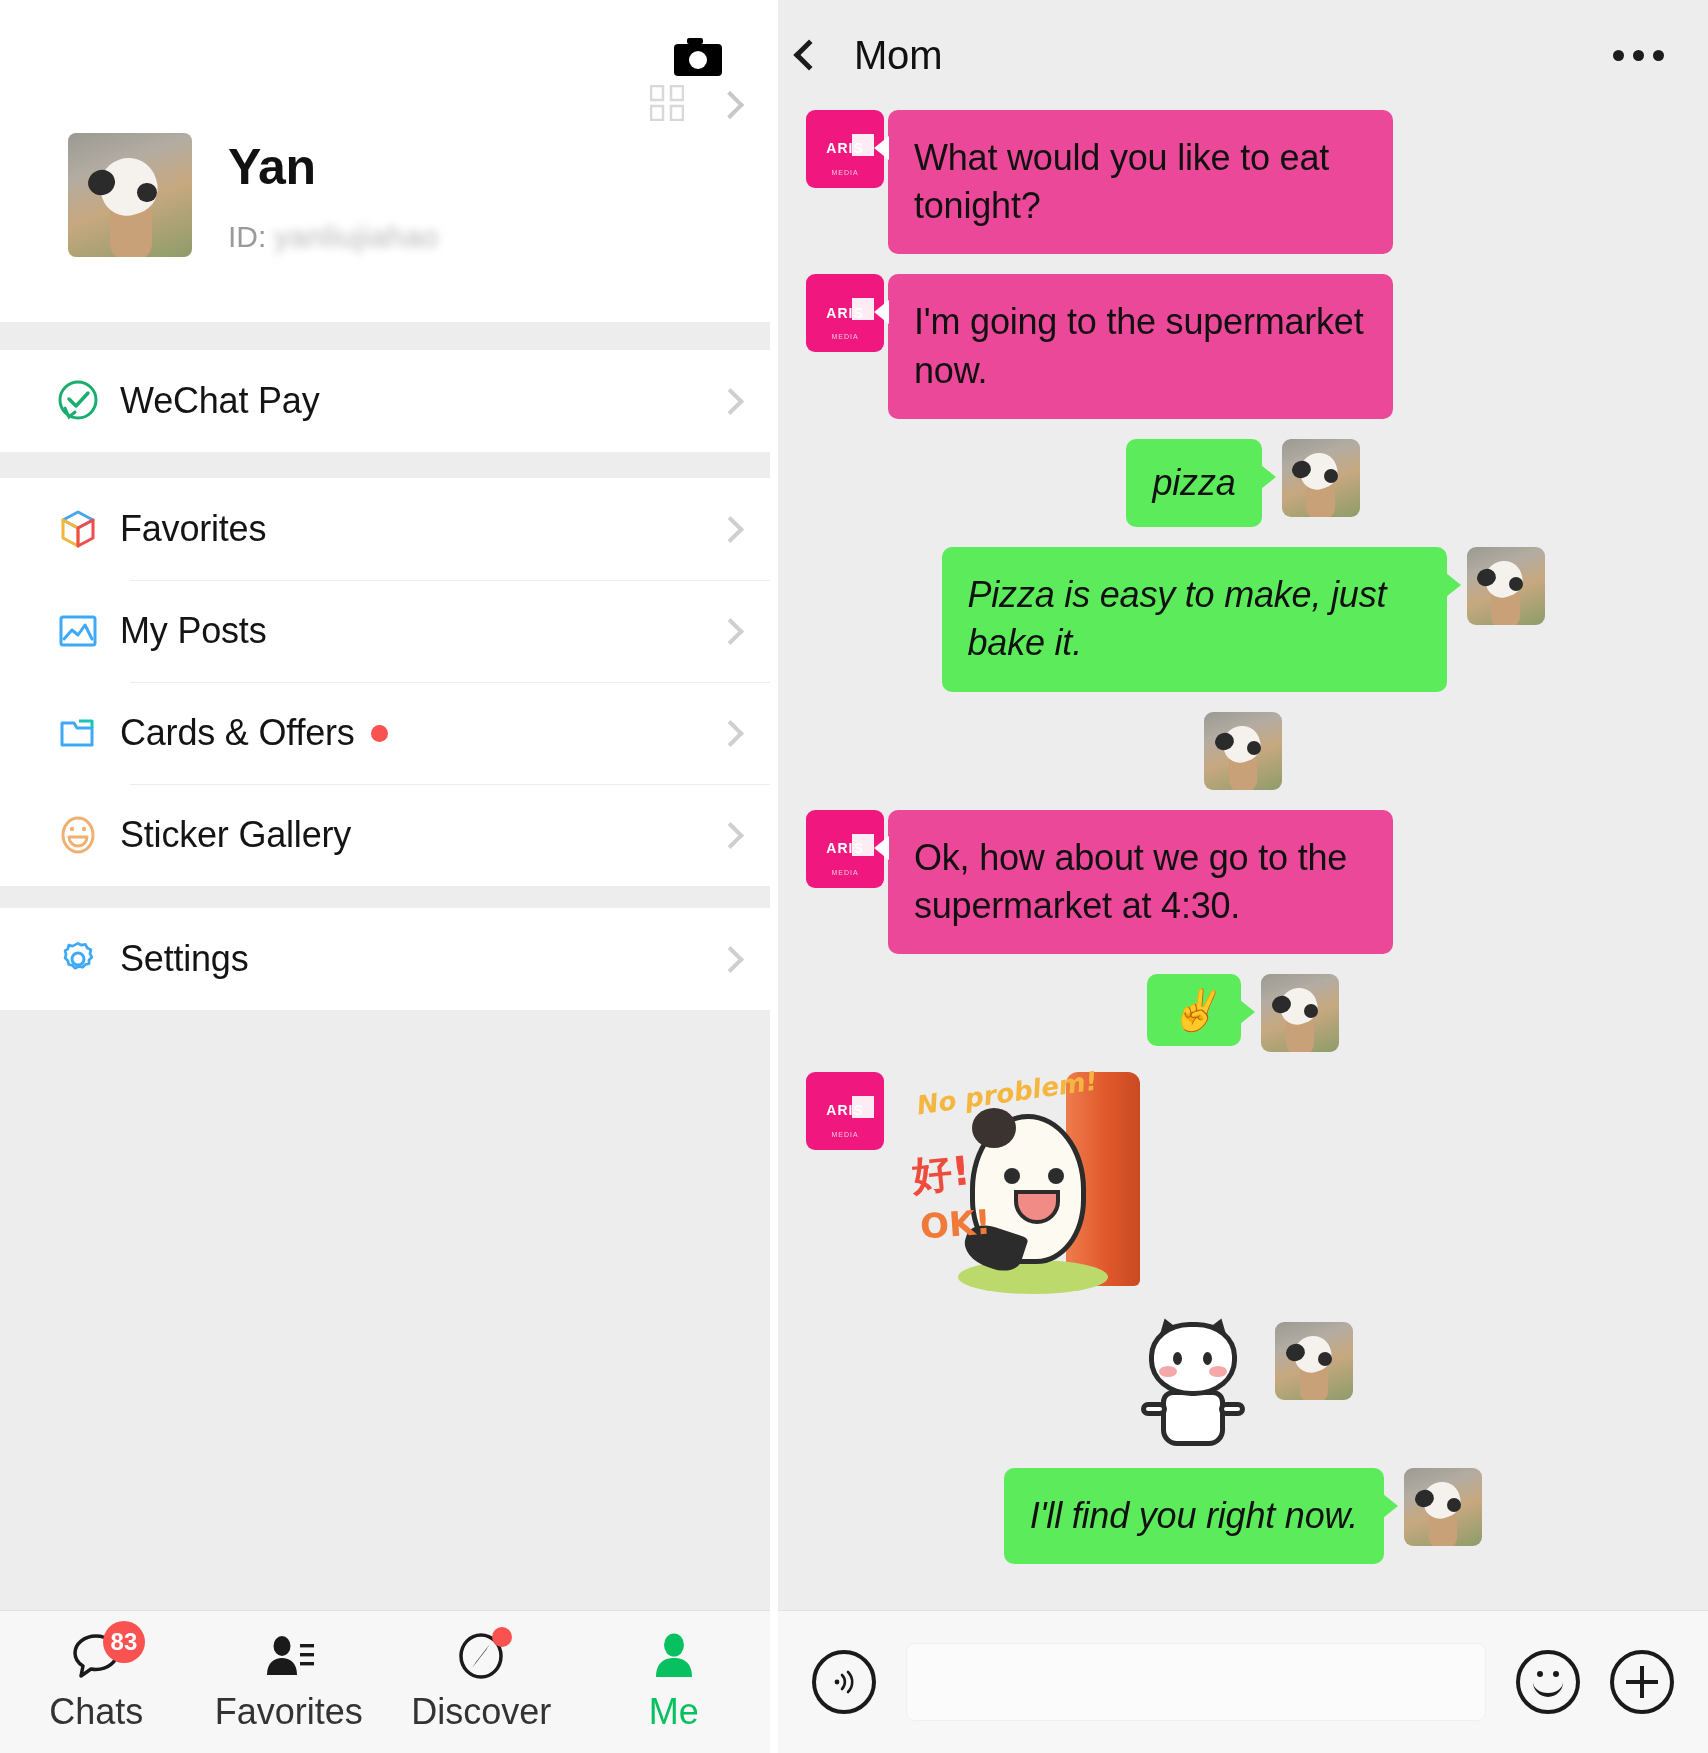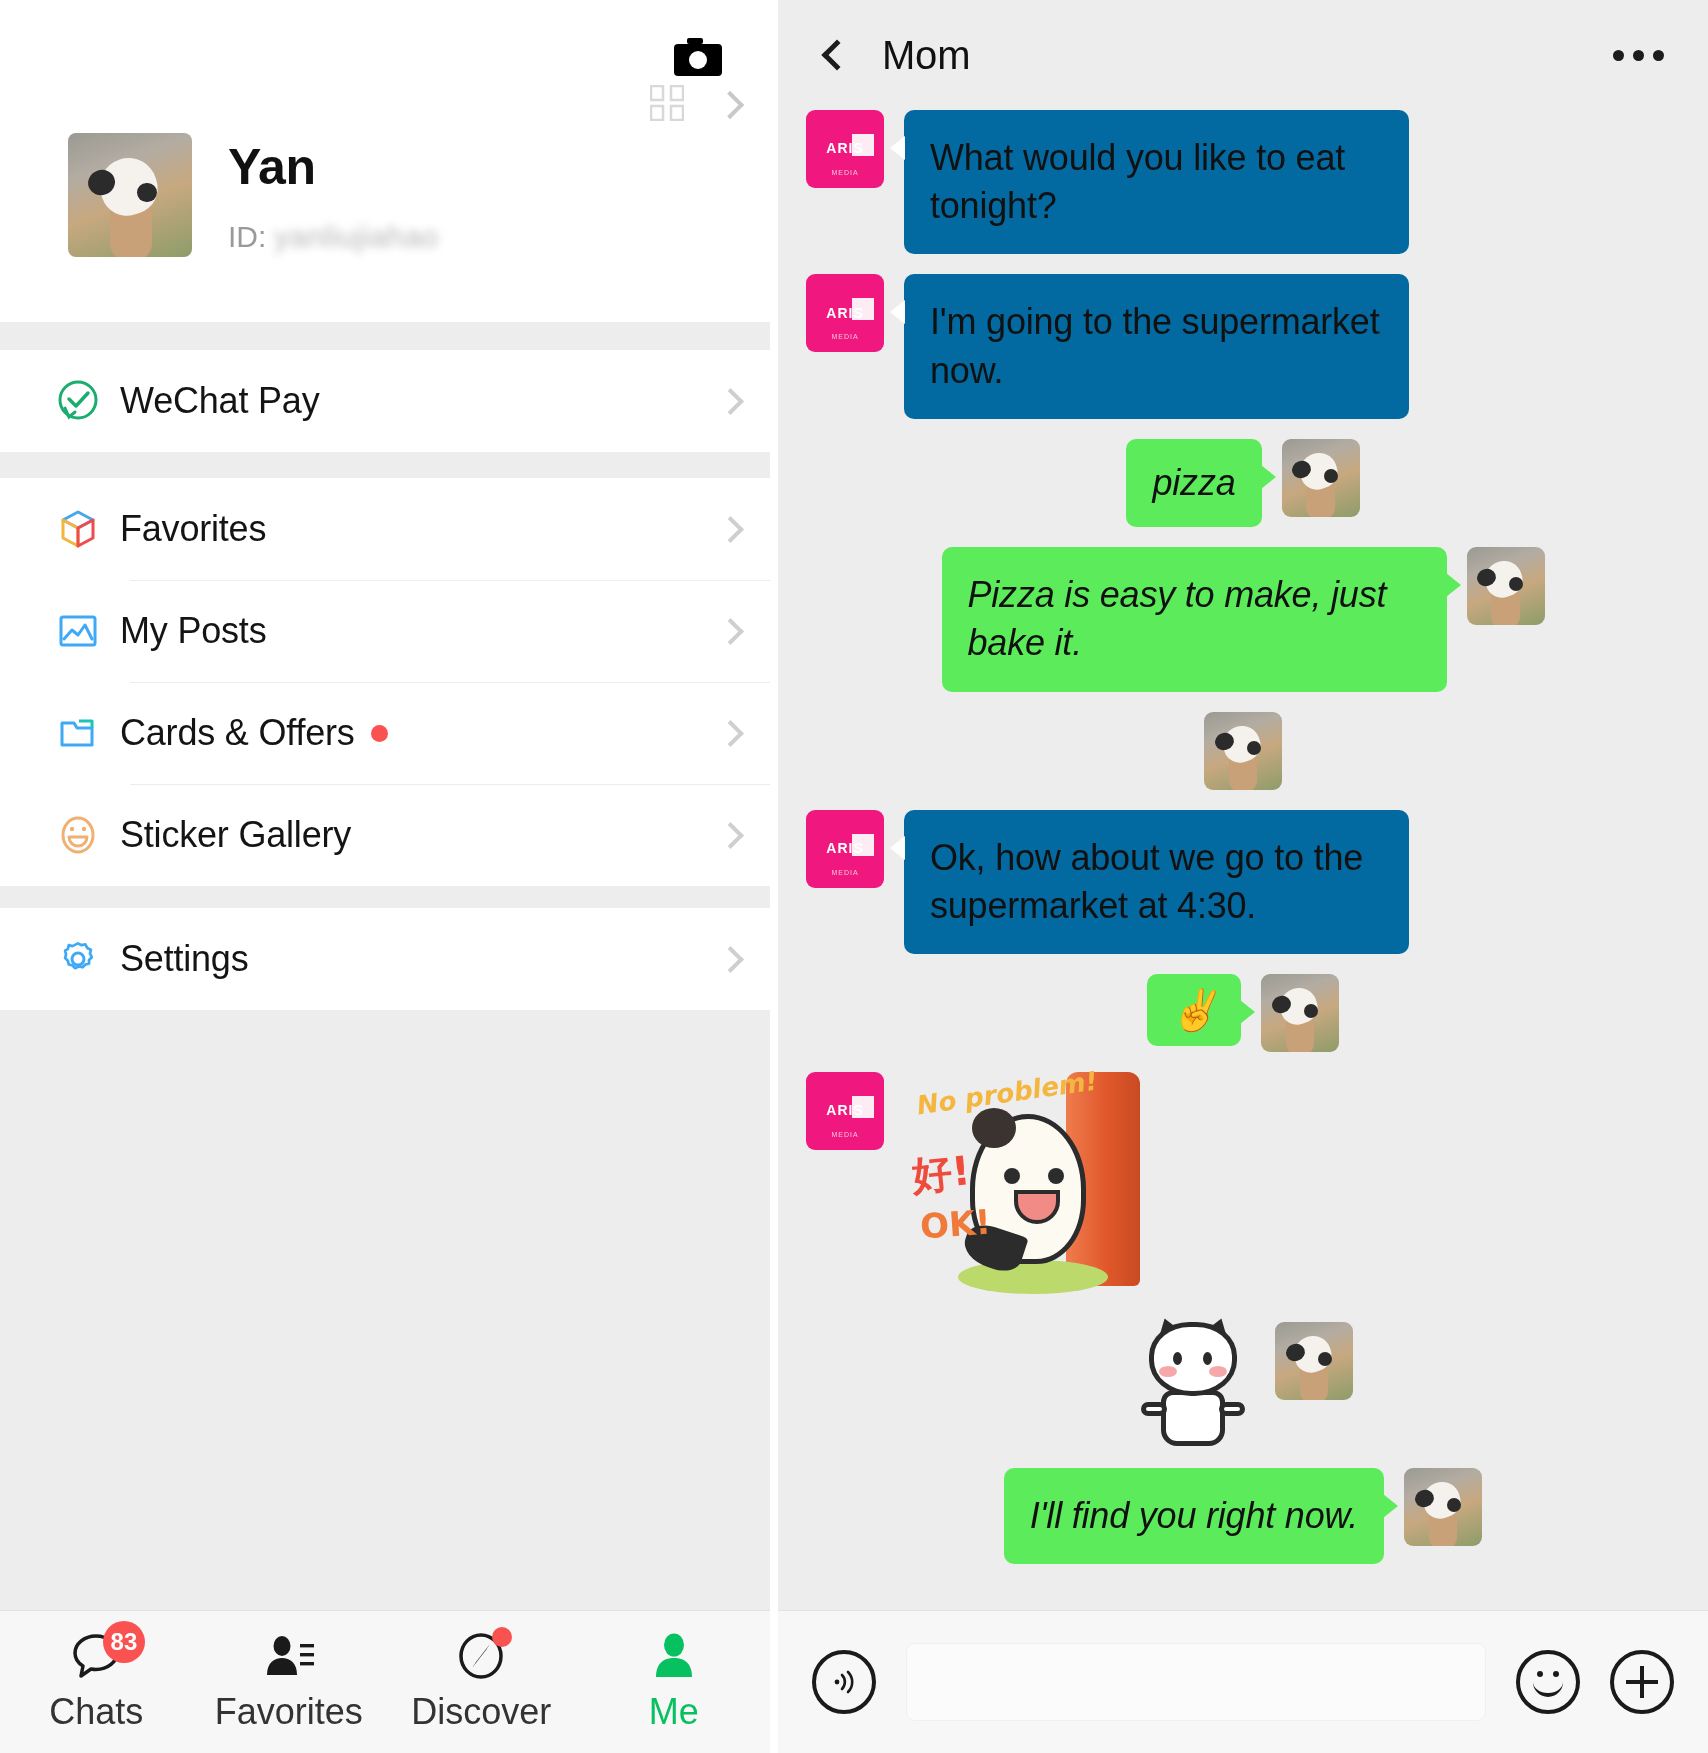--- a/index.html
+++ b/index.html
@@ -213,21 +213,21 @@
     background: #ededed;
     display: flex;
     flex-direction: column;
     position: relative;
   }
   .chat-header {
     height: 110px;
     background: #ededed;
     display: flex;
     align-items: center;
-    padding: 0 40px 0 40px;
+    padding: 0 40px 0 12px;
     flex: 0 0 auto;
   }
   .back-chev {
     width: 22px; height: 22px;
     border-left: 5px solid #1c1c1c;
     border-bottom: 5px solid #1c1c1c;
     transform: rotate(45deg);
     margin-left: 8px;
     cursor: pointer;
   }
@@ -324,23 +324,23 @@
     position: relative;
     max-width: 505px;
     padding: 24px 26px;
     font-size: 36px;
     line-height: 1.34;
     color: #111111;
     letter-spacing: -0.2px;
     word-wrap: break-word;
   }
   .bubble.in {
-    background: #0369a1;
+    background: #ec4899;
     border-radius: 10px;
-    margin-left: 20px;
+    margin-left: 4px;
   }
   .bubble.in::before {
     content: "";
     position: absolute;
     left: -14px; top: 26px;
     border-top: 12px solid transparent;
     border-bottom: 12px solid transparent;
     border-right: 15px solid #ffffff;
   }
   .bubble.out {

